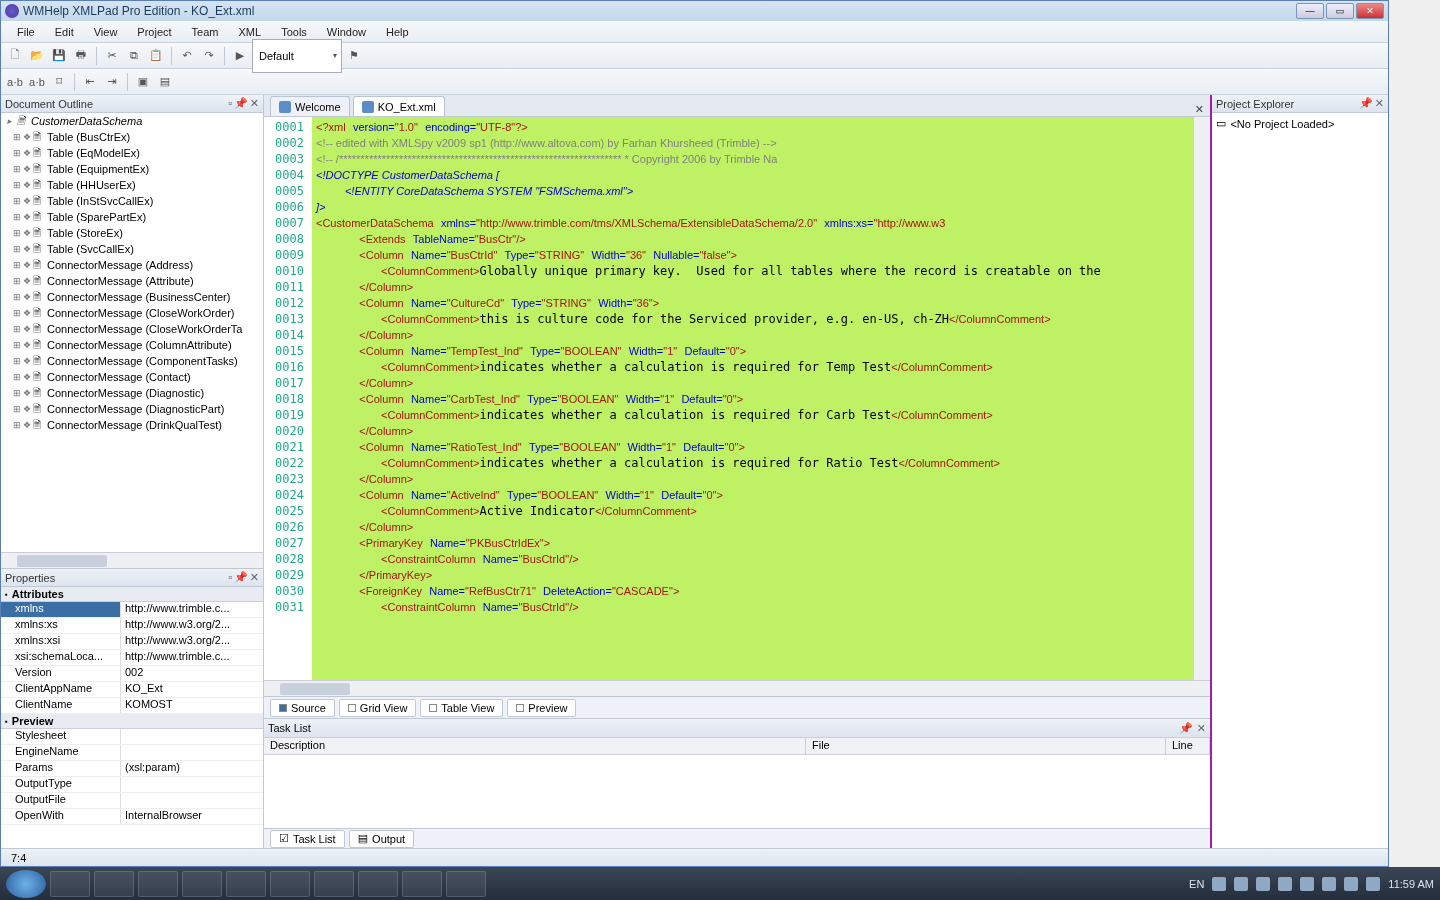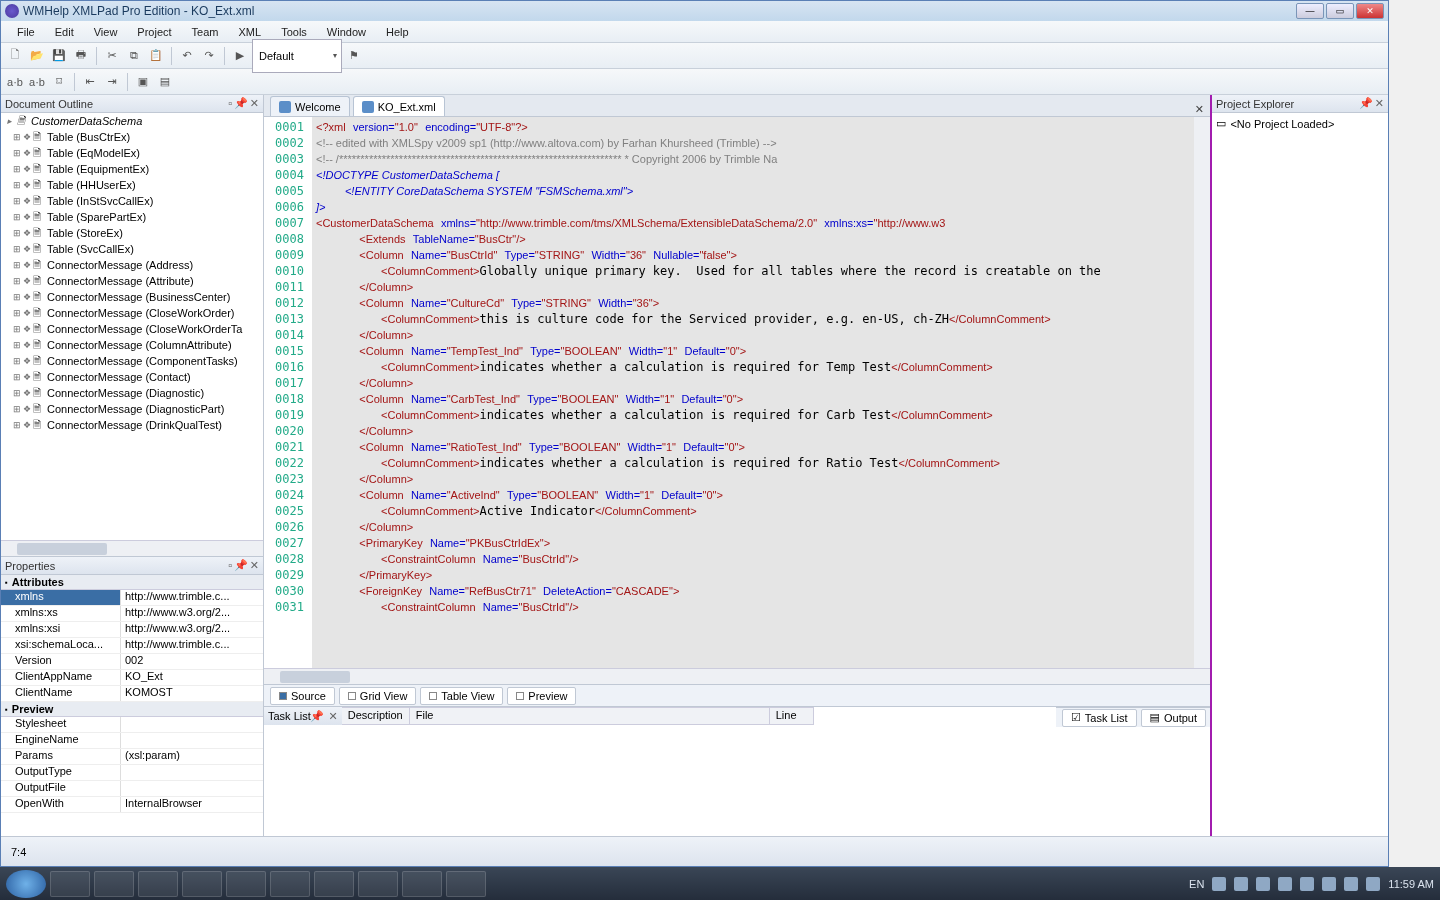--- a/index.html
+++ b/index.html
@@ -36,41 +36,41 @@
 .prop-row { display: flex; height: 16px; border-bottom: 1px solid #eee; }
 .prop-row .k { width: 120px; padding-left: 14px; border-right: 1px solid #ddd; white-space: nowrap; overflow: hidden; text-overflow: ellipsis; }
 .prop-row .v { flex: 1; padding-left: 4px; white-space: nowrap; overflow: hidden; text-overflow: ellipsis; }
 .prop-row.sel .k { background: #3a6ea5; color: #fff; }
 .center { flex: 1; display: flex; flex-direction: column; min-width: 0; }
 .tabstrip { height: 22px; background: #e4e9f0; display: flex; align-items: flex-end; padding-left: 6px; border-bottom: 1px solid #c0c8d4; }
 .tab { height: 20px; background: #fff; border: 1px solid #b8c4d4; border-bottom: none; border-radius: 3px 3px 0 0; padding: 0 8px; display: flex; align-items: center; gap: 4px; margin-right: 3px; }
 .tab .ticon { width: 12px; height: 12px; background: #5b8ec8; border-radius: 2px; }
 .tab.inactive { background: #eef2f8; }
 .tabstrip .closex { margin-left: auto; padding: 0 6px; color: #444; }
-.editor { flex: 1; display: flex; overflow: hidden; background: #e5e5e5; position: relative; }
+.editor { flex: 1; display: flex; overflow: hidden; background: #bef264; position: relative; }
 .gutter { width: 48px; background: #fff; text-align: right; padding: 2px 8px 0 0; color: #2a8; font-family: Consolas, monospace; font-size: 12px; line-height: 16px; }
 .code { flex: 1; padding: 2px 0 0 4px; font-family: Consolas, monospace; font-size: 12px; line-height: 16px; white-space: pre; overflow: hidden; color: #000; }
 .vscroll { width: 16px; background: #eef0f4; }
 .code .c { color: #808080; }
 .code .d { color: #0000cc; font-style: italic; }
 .code .t { color: #a31515; }
 .code .a { color: #0000cc; }
 .code .s { color: #a31515; }
 .btabs { height: 22px; border-top: 1px solid #c0c8d4; background: #eef2f8; display: flex; align-items: center; padding-left: 6px; }
 .btab { height: 18px; border: 1px solid #c0c8d4; background: #fff; padding: 0 8px; display: flex; align-items: center; margin-right: 4px; border-radius: 2px; gap: 4px; }
 .btab .dot { width: 8px; height: 8px; border: 1px solid #888; }
-.task-pane { height: 130px; border-top: 1px solid #c0c8d4; display: flex; flex-direction: row; }
+.task-pane { height: 130px; border-top: 1px solid #c0c8d4; display: flex; flex-direction: column; }
 .task-header { height: 18px; background: linear-gradient(#eef2f8,#dde4ee); display: flex; align-items: center; padding: 0 4px; }
 .task-cols { height: 18px; background: #f0f2f6; border-bottom: 1px solid #ccd; border-top: 1px solid #ccd; display: flex; }
 .task-cols div { border-right: 1px solid #ccd; padding: 1px 6px; }
 .task-body { flex: 1; background: #fff; }
 .rightcol { width: 178px; border-left: 2px solid #a21caf; display: flex; flex-direction: column; }
 .rightbody { flex: 1; background: #fff; padding: 4px; }
 .proj-item { display: flex; align-items: center; gap: 4px; }
-.statusbar { height: 30px; background: linear-gradient(#eef2f8,#dde4ee); border-top: 1px solid #c0c8d4; display: flex; align-items: center; padding: 0 10px; font-size: 11px; }
+.statusbar { height: 18px; background: linear-gradient(#eef2f8,#dde4ee); border-top: 1px solid #c0c8d4; display: flex; align-items: center; padding: 0 10px; font-size: 11px; }
 .taskbar { position: fixed; bottom: 0; left: 0; right: 0; height: 33px; background: linear-gradient(#3a4656,#242d3b); display: flex; align-items: center; padding: 0 6px; gap: 4px; }
 .taskbar .start { width: 40px; height: 28px; background: radial-gradient(circle,#6fb1e8,#2a5ea0); border-radius: 50%; }
 .taskbar .titem { width: 40px; height: 26px; background: rgba(255,255,255,.08); border: 1px solid rgba(255,255,255,.15); border-radius: 2px; }
 .taskbar .tray { margin-left: auto; color: #dbe3ee; font-size: 11px; display: flex; align-items: center; gap: 8px; }
 .tray .ticon { width: 14px; height: 14px; background: #8fa8c4; border-radius: 2px; }
 </style>
 </head>
 <body>
 
 <div class="window">

